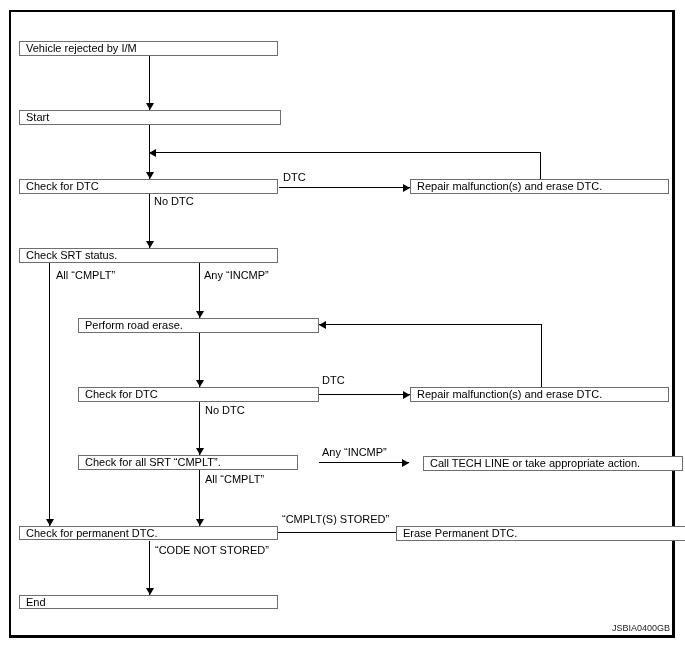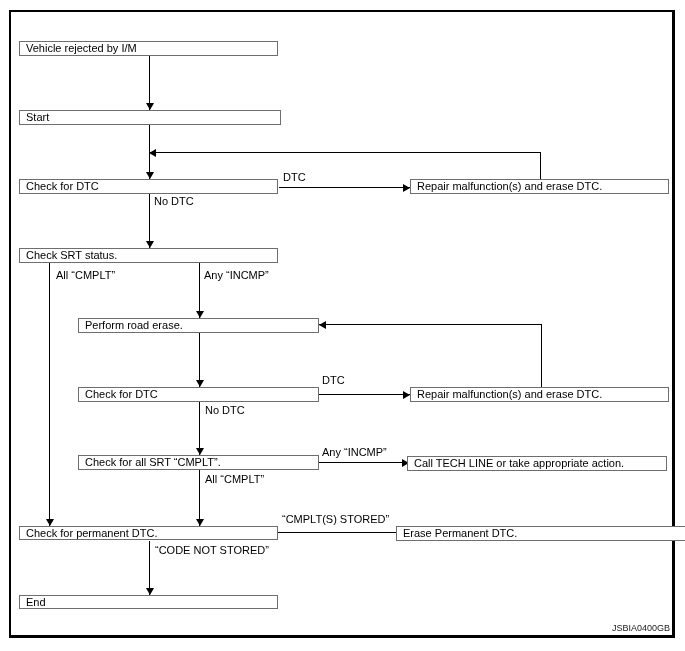--- a/index.html
+++ b/index.html
@@ -33,22 +33,22 @@
 <div class="frame"></div>
 
 <div class="node" style="left:19px;top:41px;width:259px">Vehicle rejected by I/M</div>
 <div class="node" style="left:19px;top:110px;width:262px">Start</div>
 <div class="node" style="left:19px;top:179px;width:259px">Check for DTC</div>
 <div class="node" style="left:410px;top:179px;width:259px">Repair malfunction(s) and erase DTC.</div>
 <div class="node" style="left:19px;top:248px;width:259px">Check SRT status.</div>
 <div class="node" style="left:78px;top:318px;width:241px">Perform road erase.</div>
 <div class="node" style="left:78px;top:387px;width:241px">Check for DTC</div>
 <div class="node" style="left:410px;top:387px;width:259px">Repair malfunction(s) and erase DTC.</div>
-<div class="node" style="left:78px;top:455px;width:241px">Check for all SRT “CMPLT”.</div>
-<div class="node" style="left:407px;top:456px;width:260px">Call TECH LINE or take appropriate action.</div>
+<div class="node" style="left:78px;top:455px;width:220px">Check for all SRT “CMPLT”.</div>
+<div class="node" style="left:423px;top:456px;width:260px">Call TECH LINE or take appropriate action.</div>
 <div class="node" style="left:19px;top:526px;width:259px;height:14px">Check for permanent DTC.</div>
 <div class="node" style="left:396px;top:526px;width:295px">Erase Permanent DTC.</div>
 <div class="node" style="left:19px;top:595px;width:259px;height:14px">End</div>
 
 <div class="vline" style="left:149px;top:56px;height:54px"></div>
 <div class="vline" style="left:149px;top:125px;height:54px"></div>
 <div class="vline" style="left:149px;top:194px;height:54px"></div>
 <div class="vline" style="left:49px;top:263px;height:263px"></div>
 <div class="vline" style="left:199px;top:263px;height:55px"></div>
 <div class="vline" style="left:199px;top:333px;height:54px"></div>

